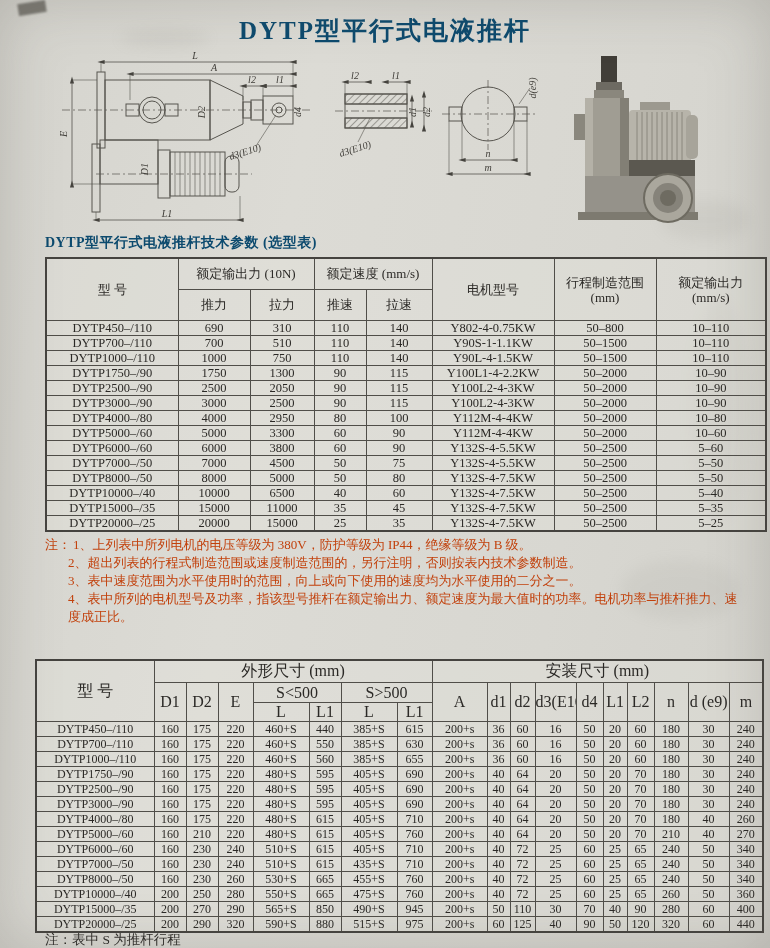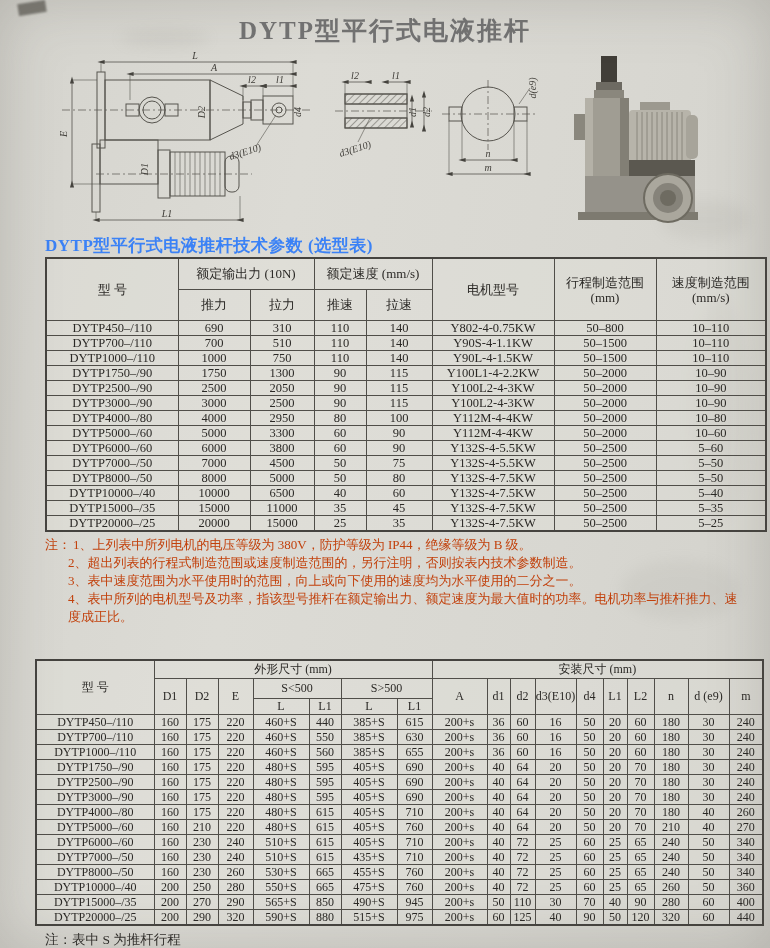--- a/index.html
+++ b/index.html
@@ -9,37 +9,37 @@
     font-family:"Liberation Serif","DejaVu Serif",serif;
     color:#2b2926;
   }
   .page{position:absolute;inset:0;}
   .page::after{content:"";position:absolute;inset:0;pointer-events:none;
     box-shadow:inset 0 0 60px rgba(90,88,80,.25);}
   .smudge{position:absolute;border-radius:50%;filter:blur(7px);background:#8a887f;pointer-events:none;}
   .corner-mark{position:absolute;left:18px;top:2px;width:28px;height:12px;background:#55534c;
     opacity:.7;transform:rotate(-9deg);filter:blur(1px);}
   .page-title{position:absolute;top:14px;left:0;width:100%;text-align:center;
-    font-size:25px;font-weight:bold;letter-spacing:2px;color:#737373;}
+    font-size:25px;font-weight:bold;letter-spacing:2px;color:#0c4a6e;}
   .drawing-strip{position:absolute;top:52px;left:0;width:770px;height:180px;}
-  .section-title{position:absolute;font-size:17px;font-weight:bold;color:#3b82f6;letter-spacing:.5px;}
+  .section-title{position:absolute;font-size:14px;font-weight:bold;color:#0c4a6e;letter-spacing:.5px;}
   #sec1{top:234px;left:45px;}
   #sec2{top:635px;left:35px;}
   table.tbl{border-collapse:collapse;table-layout:fixed;position:absolute;
     background:rgba(232,231,225,.25);}
   table.tbl{border:2px solid #45433f;}
   .tbl th,.tbl td{border:1px solid #504e49;text-align:center;font-weight:normal;
     padding:0;overflow:hidden;white-space:nowrap;color:#2b2926;}
   #spec-table{top:257px;left:45px;width:720px;}
   #spec-table th{font-size:13px;}
   #spec-table thead tr th{height:30px;}
   #spec-table td{font-size:12.5px;height:14px;line-height:13px;}
   #spec-table th div{line-height:15px;}
   #dim-table{top:659px;left:35px;width:727px;}
-  #dim-table th{font-size:12px;margin-top:45px;}
+  #dim-table th{font-size:16px;margin-top:45px;}
   #dim-table thead tr:nth-child(1) th{height:17px;}
   #dim-table thead tr:nth-child(2) th{height:19px;}
   #dim-table thead tr:nth-child(3) th{height:14px;}
   #dim-table td{font-size:12px;height:14px;line-height:13px;}
   .notes{position:absolute;top:536px;left:45px;width:700px;font-size:13px;line-height:18px;color:#c2410c;}
   .note-label{margin-right:2px;}
   .note.rest{margin-left:23px;}
   .footnote{position:absolute;top:931px;left:45px;font-size:13.5px;color:#2e2c29;}
   svg text{font-family:"Liberation Serif","DejaVu Serif",serif;}
   .dim-txt{font-size:10px;font-style:italic;fill:#403e39;}
@@ -216,21 +216,21 @@
       <tr>
         <th rowspan="2">型 号</th>
         <th colspan="2">额定输出力 (10N)</th>
         <th colspan="2">额定速度 (mm/s)</th>
         <th rowspan="2">电机型号</th>
         <th rowspan="2">
           <div>行程制造范围</div>
           <div>(mm)</div>
         </th>
         <th rowspan="2">
-          <div>速度制造范围</div>
+          <div>额定输出力</div>
           <div>(mm/s)</div>
         </th>
       </tr>
       <tr>
         <th>推力</th>
         <th>拉力</th>
         <th>推速</th>
         <th>拉速</th>
       </tr>
     </thead>
@@ -244,21 +244,21 @@
           <td>Y802-4-0.75KW</td>
           <td>50–800</td>
           <td>10–110</td>
         </tr>
         <tr>
           <td>DYTP700–/110</td>
           <td>700</td>
           <td>510</td>
           <td>110</td>
           <td>140</td>
-          <td>Y90S-4-1.1KW</td>
+          <td>Y90S-1-1.1KW</td>
           <td>50–1500</td>
           <td>10–110</td>
         </tr>
         <tr>
           <td>DYTP1000–/110</td>
           <td>1000</td>
           <td>750</td>
           <td>110</td>
           <td>140</td>
           <td>Y90L-4-1.5KW</td>

